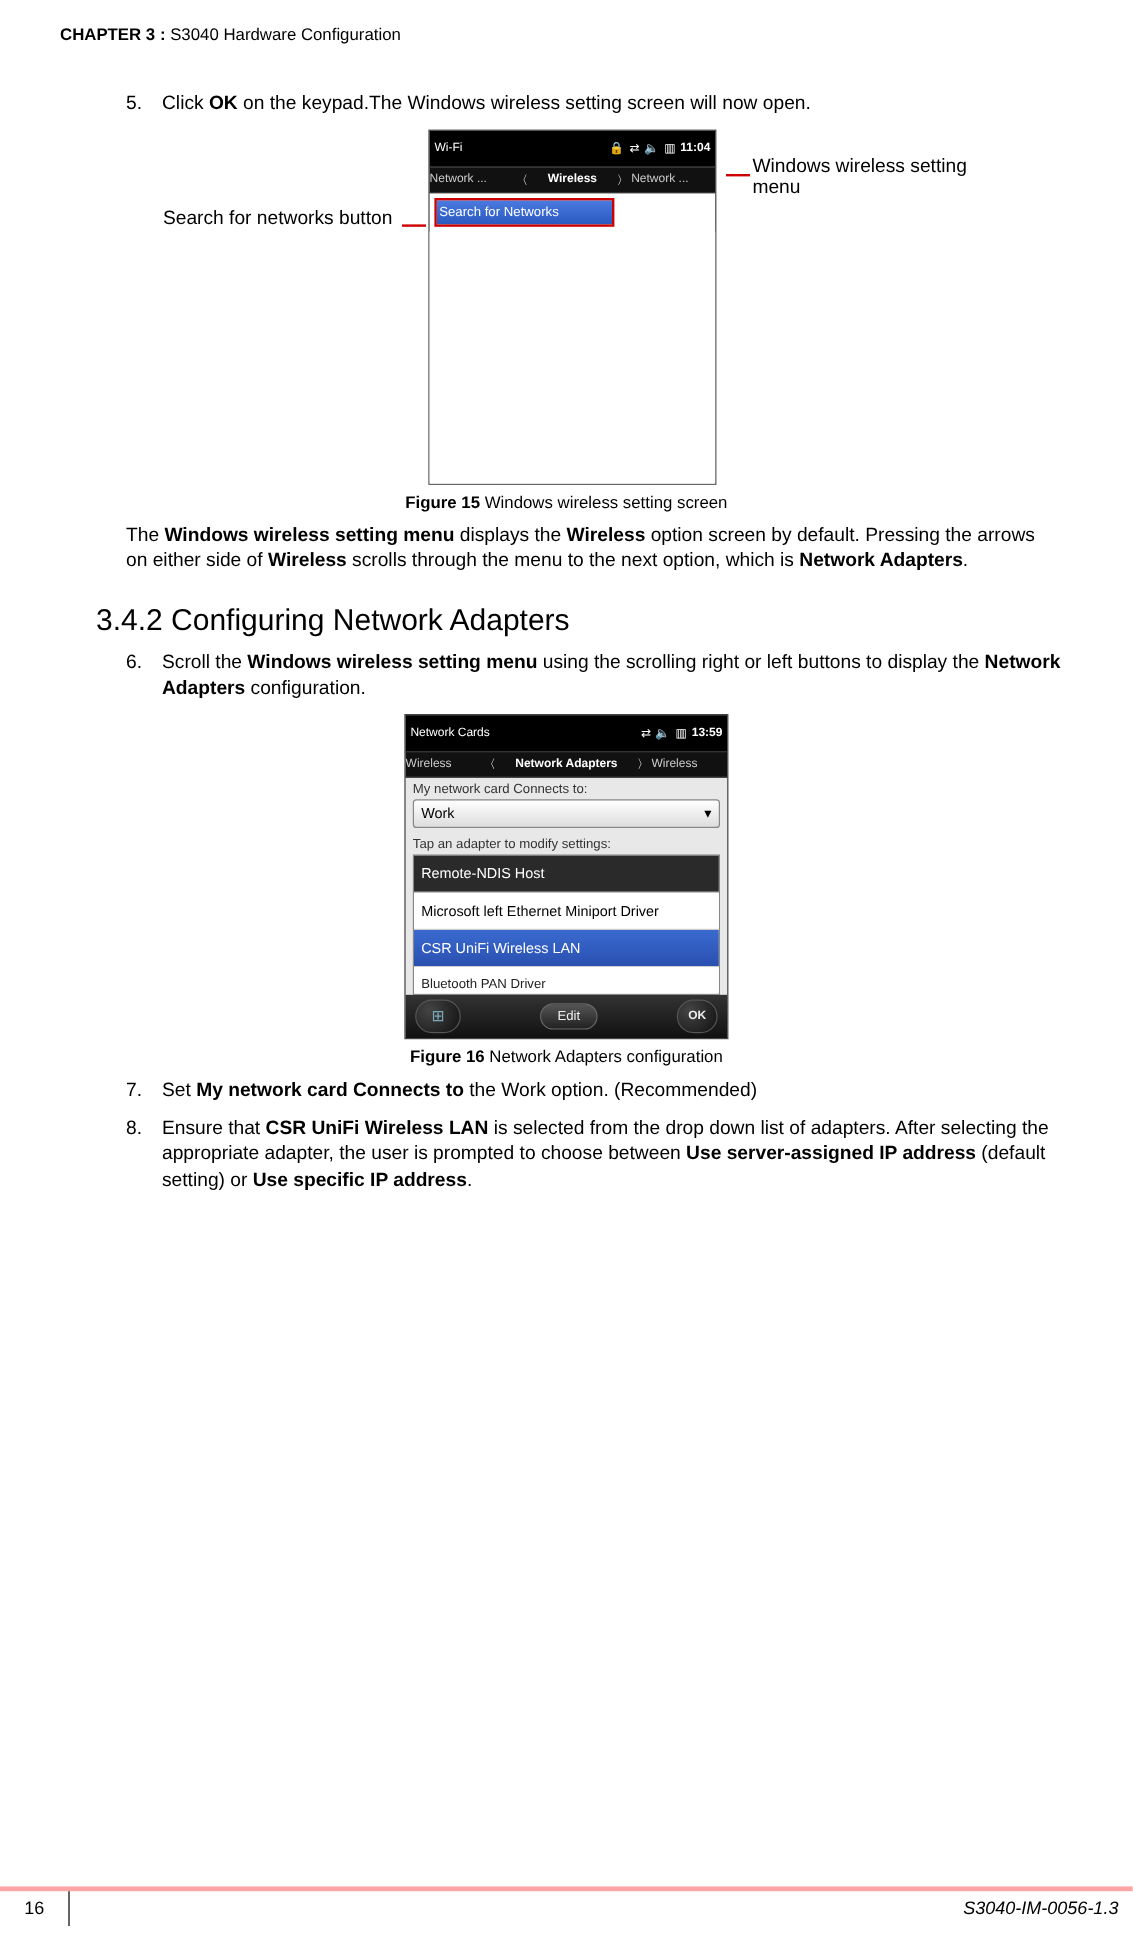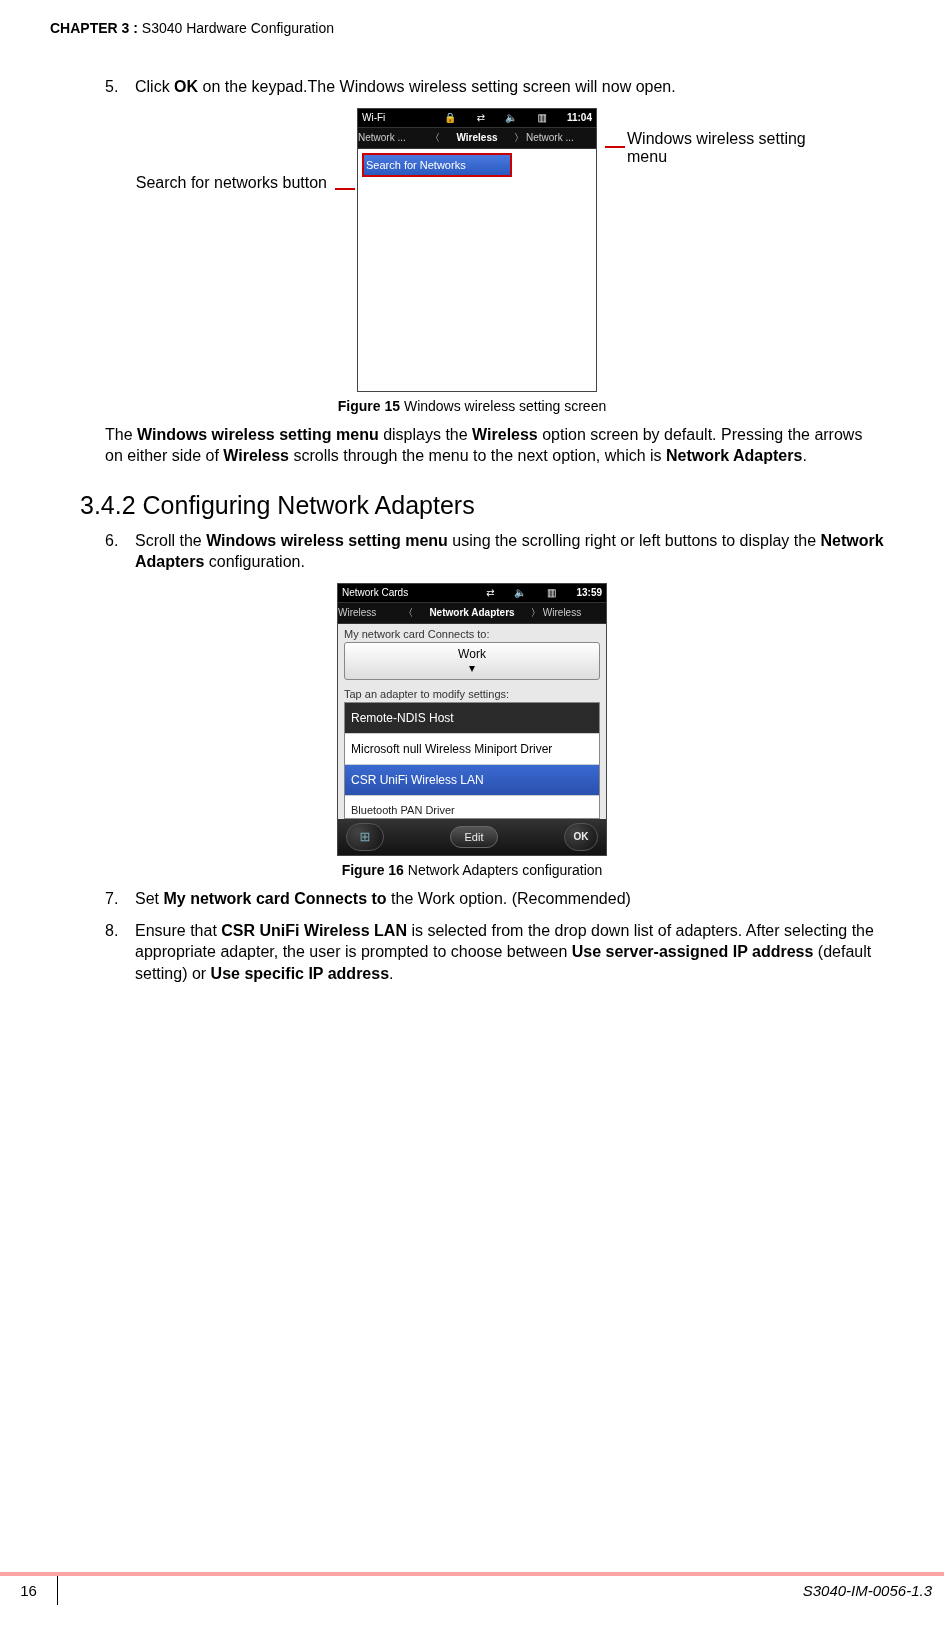--- a/index.html
+++ b/index.html
@@ -45,24 +45,24 @@
     width: 240px;
     border: 1px solid #444;
     background: #fff;
     font-size: 11px;
   }
   .statusbar {
     background: #000;
     color: #fff;
     display: flex;
     align-items: center;
-    height: 18px;
+    height: 30px;
     padding: 0 4px;
     font-size: 10px;
-    gap: 20px;
+    gap: 4px;
   }
   .statusbar .grow { flex: 1; }
   .icon-box { color:#fff; font-size:10px; }
   .menubar {
     background: #111;
     color: #fff;
     display: flex;
     align-items: center;
     height: 22px;
     font-size: 10px;
@@ -112,21 +112,20 @@
   }
   .d2-label { padding: 4px 6px 2px 6px; color:#333; font-size:11px; }
   .d2-select {
     margin: 0 6px 4px 6px;
     background: linear-gradient(#fff,#ddd);
     border: 1px solid #888;
     border-radius: 3px;
     padding: 4px 6px;
     display:flex; justify-content:space-between; align-items:center;
     font-size:12px;
-    flex-direction:column;
   }
   .d2-list {
     margin: 0 6px 0 6px;
     border: 1px solid #888;
     background:#fff;
     font-size:12px;
   }
   .d2-item {
     padding: 8px 6px;
     border-bottom: 1px solid #ccc;
@@ -265,21 +264,21 @@
     <div class="side">Wireless</div>
   </div>
   <div class="d2-label">My network card Connects to:</div>
   <div class="d2-select">
     <span>Work</span>
     <span>▾</span>
   </div>
   <div class="d2-label">Tap an adapter to modify settings:</div>
   <div class="d2-list">
     <div class="d2-item dark">Remote-NDIS Host</div>
-    <div class="d2-item">Microsoft null Wireless Miniport Driver</div>
+    <div class="d2-item">Microsoft left Ethernet Miniport Driver</div>
     <div class="d2-item blue">CSR UniFi Wireless LAN</div>
     <div class="d2-item last" style="font-size:11px;color:#222;">Bluetooth PAN Driver</div>
   </div>
   <div class="d2-bottombar">
     <div class="d2-winbtn">⊞</div>
     <div class="d2-pill">Edit</div>
     <div class="d2-okbtn">OK</div>
   </div>
 </div>
 

